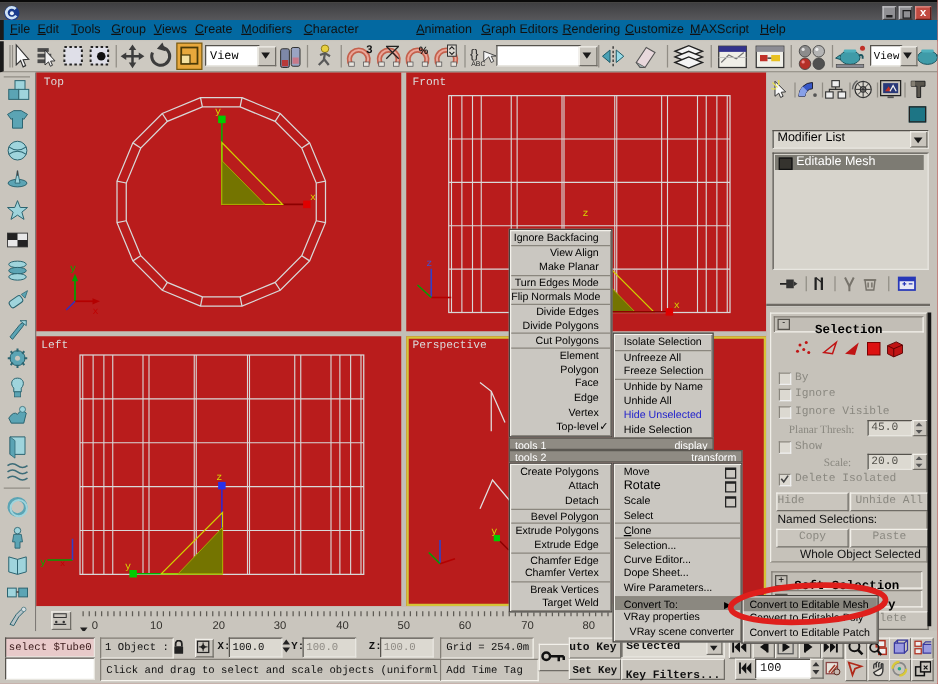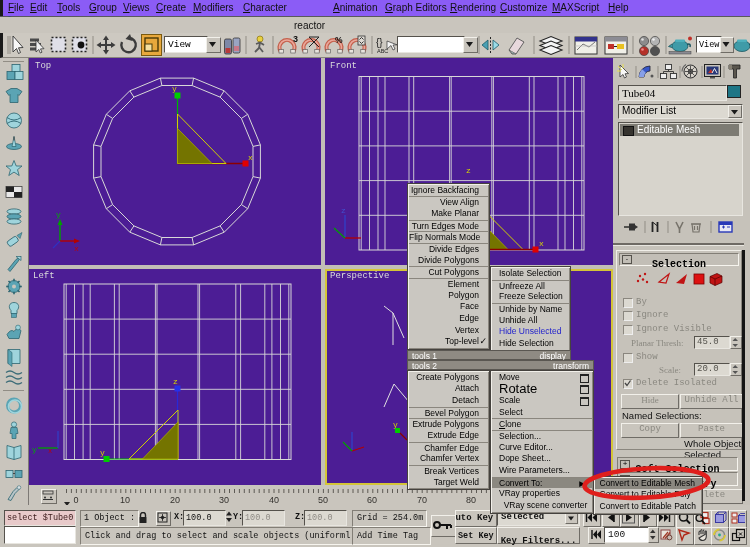--- a/index.html
+++ b/index.html
@@ -16,21 +16,21 @@
       <circle cx="6.5" cy="6.5" r="1.6" fill="#e8f0f8"></circle>
     </svg>
 <div class="abs" style="left:706px;top:3px;width:11px;height:11px;background:#8f8f93;border:1px solid #c6c6ca;border-bottom-color:#3c3c3e;border-right-color:#3c3c3e;box-sizing:border-box;">
       <div class="abs" style="left:2px;top:6px;width:5px;height:2px;background:#1d1d1f;"></div>
     </div>
 <div class="abs" style="left:719px;top:3px;width:11px;height:11px;background:#8f8f93;border:1px solid #c6c6ca;border-bottom-color:#3c3c3e;border-right-color:#3c3c3e;box-sizing:border-box;">
       <div class="abs" style="left:2px;top:2px;width:5px;height:5px;border:1px solid #1d1d1f;"></div>
     </div>
 <div class="abs" style="left:732px;top:3px;width:13px;height:11px;background:#c14b41;border:1px solid #e0908a;border-bottom-color:#5e1d18;border-right-color:#5e1d18;box-sizing:border-box;color:#fff;font-size:9px;font-weight:bold;text-align:center;line-height:9px;">x</div>
 </div>
-<div class="abs" style="left:0;top:0;width:750px;height:16px;background:#8b5cf6;border-left:3px solid #1a1a1a;box-sizing:border-box;">
+<div class="abs" style="left:0;top:16px;width:750px;height:16px;background:#0369a1;border-left:3px solid #1a1a1a;box-sizing:border-box;">
     <span class="abs" style="left:5px;top:2px;font-size:10px;color:#111;"><u>F</u>ile</span>
     <span class="abs" style="left:27px;top:2px;font-size:10px;color:#111;"><u>E</u>dit</span>
     <span class="abs" style="left:54px;top:2px;font-size:10px;color:#111;"><u>T</u>ools</span>
     <span class="abs" style="left:86px;top:2px;font-size:10px;color:#111;"><u>G</u>roup</span>
     <span class="abs" style="left:120px;top:2px;font-size:10px;color:#111;"><u>V</u>iews</span>
     <span class="abs" style="left:153px;top:2px;font-size:10px;color:#111;"><u>C</u>reate</span>
     <span class="abs" style="left:190px;top:2px;font-size:10px;color:#111;"><u>M</u>odifiers</span>
     <span class="abs" style="left:240px;top:2px;font-size:10px;color:#111;"><u>C</u>haracter</span>
     <span class="abs" style="left:291px;top:2px;font-size:10px;color:#111;margin-top:18px;">reactor</span>
     <span class="abs" style="left:330px;top:2px;font-size:10px;color:#111;"><u>A</u>nimation</span>
@@ -278,21 +278,21 @@
         <rect x="-8" y="-4" width="7" height="7" fill="#9fd4dc" stroke="#2c6470" stroke-width="0.8"></rect>
         <rect x="1" y="-4" width="7" height="7" fill="#5ba4b4" stroke="#2c6470" stroke-width="0.8"></rect>
         <path d="M-1,-1 L1,-1" stroke="#444" stroke-width="1.2"></path>
       </g>
       <g transform="translate(14,435.5)">
         <path d="M-6,6 L-1,-2 L3,-6 L6,-7 L5,-4 L1,0 L-3,7 Z" fill="#b8c4c8" stroke="#2c6470" stroke-width="0.8"></path>
         <circle cx="5" cy="-6" r="1.8" fill="#d8e0e4" stroke="#2c6470" stroke-width="0.5"></circle>
       </g>
     </svg>
   </div>
-<div class="abs" style="left:29px;top:57.5px;width:584px;height:427px;background:#4c1d95;">
+<div class="abs" style="left:29px;top:57.5px;width:584px;height:427px;background:#b91c1c;">
     <div class="abs" style="left:291.5px;top:0;width:4px;height:427px;background:#c2beb6;"></div>
     <div class="abs" style="left:0;top:207px;width:584px;height:4px;background:#c2beb6;"></div>
     <div class="abs" style="left:295.5px;top:211px;width:288.5px;height:216px;border:2px solid #d4c438;box-sizing:border-box;"></div>
     <span class="abs mono" style="left:6px;top:3px;font-size:9px;color:#dcdcdc;">Top</span>
     <span class="abs mono" style="left:301px;top:3px;font-size:9px;color:#dcdcdc;">Front</span>
     <span class="abs mono" style="left:4px;top:213px;font-size:9px;color:#dcdcdc;">Left</span>
     <span class="abs mono" style="left:301px;top:213px;font-size:9px;color:#dcdcdc;">Perspective</span>
   </div>
 <svg class="abs" style="left:0;top:0;pointer-events:none;" width="750" height="547" viewBox="0 0 750 547">
     <polygon points="193.6,78.1 224.2,90.8 247.7,114.3 260.4,144.9 260.4,178.1 247.7,208.7 224.2,232.2 193.6,244.9 160.4,244.9 129.8,232.2 106.3,208.7 93.6,178.1 93.6,144.9 106.3,114.3 129.8,90.8 160.4,78.1" fill="none" stroke="#d8d8d8" stroke-width="1"></polygon>
@@ -453,23 +453,20 @@
           <path d="M2,1 L13,1 L13,5 L9.5,5 L9.5,14 L6.5,14 L6.5,5 L2,5 Z" fill="#5a564e" stroke="#222" stroke-width="0.8"></path>
           <path d="M2,1 L5,1 L5,5 L2,5 Z" fill="#847e72"></path>
         </g>
         <line x1="636" y1="8" x2="636" y2="20" stroke="#918d85"></line>
         <line x1="658" y1="8" x2="658" y2="20" stroke="#918d85"></line>
         <line x1="680" y1="8" x2="680" y2="20" stroke="#918d85"></line>
         <line x1="702" y1="8" x2="702" y2="20" stroke="#918d85"></line>
         <line x1="724" y1="8" x2="724" y2="20" stroke="#918d85"></line>
       </g>
     </svg>
-    <div class="abs sunk2" style="left:5px;top:27px;width:107px;height:14px;background:#dbd8d0;">
-      <span style="position:absolute;left:3px;top:1px;font-size:11px;font-family:'Liberation Serif',serif;">Tube04</span>
-    </div>
     <div class="abs" style="left:114px;top:27.5px;width:14px;height:13px;background:#1d7585;border:1px solid #222;box-sizing:border-box;"></div>
     <div class="abs sunk2" style="left:5px;top:46px;width:123px;height:13.5px;background:#dcd9d1;">
       <span style="position:absolute;left:3px;top:0.5px;font-size:10px;">Modifier List</span>
       <div class="btn abs" style="right:0px;top:0px;width:12px;height:11.5px;">
         <svg width="11" height="11">
           <path d="M2,4 L9,4 L5.5,8.5 Z" fill="#1a1a1a"></path>
         </svg>
       </div>
     </div>
     <div class="abs sunk2" style="left:5px;top:64.5px;width:123px;height:92px;background:#d7d4cc;">
@@ -559,26 +556,26 @@
           <path d="M1.5,7 L7,7 L4.2,10 Z" fill="#555"></path>
         </svg>
       </div>
       <div class="abs" style="left:6px;top:128px;width:8px;height:8px;background:#dcd9d1;border:1px solid #8a867e;border-bottom-color:#eee;border-right-color:#eee;">
         <svg width="8" height="8">
           <path d="M1,3 L3,5.5 L6.5,0.5" stroke="#444" stroke-width="1.3" fill="none"></path>
         </svg>
       </div>
       <span class="abs mono" style="left:19px;top:127px;font-size:9px;color:#8a8880;">Delete Isolated</span>
     </div>
-    <div class="abs btn" style="left:8px;top:336px;width:56px;height:13px;text-align:center;font-family:Liberation Serif, serif;font-size:9px;color:#8a8880;line-height:11.5px;">Hide</div>
+    <div class="abs btn" style="left:8px;top:336px;width:56px;height:13px;font-family:Liberation Mono, monospace;font-size:9px;color:#8a8880;line-height:11.5px;">Hide</div>
     <div class="abs btn" style="left:67px;top:336px;width:61px;height:13px;text-align:center;font-family:Liberation Mono,monospace;font-size:9px;color:#8a8880;line-height:11.5px;">Unhide All</div>
     <span class="abs" style="left:9px;top:352px;font-size:9.5px;color:#111;">Named Selections:</span>
     <div class="abs btn" style="left:8px;top:365px;width:56px;height:13px;text-align:center;font-family:Liberation Mono,monospace;font-size:9px;color:#8a8880;line-height:11.5px;">Copy</div>
     <div class="abs btn" style="left:67px;top:365px;width:61px;height:13px;text-align:center;font-family:Liberation Mono,monospace;font-size:9px;color:#8a8880;line-height:11.5px;">Paste</div>
-    <span class="abs" style="left:27px;top:380px;font-size:9.5px;color:#111;margin-left:44px;">Whole Object Selected</span>
+    <span class="abs" style="left:27px;top:380px;font-size:9.5px;color:#111;">Whole Object Selected</span>
     <div class="abs sunk" style="left:4px;top:399.5px;width:119px;height:12px;background:#c2beb6;text-align:center;"><span class="mono" style="font-size:10px;font-weight:bold;position:relative;top:-0.5px;">Soft Selection</span><div class="abs" style="left:2px;top:2px;width:8px;height:7px;border:1px solid #55524c;font-size:8px;line-height:6px;text-align:center;">+</div></div>
     <div class="abs sunk" style="left:4px;top:414.5px;width:119px;height:12px;background:#c2beb6;text-align:center;"><span class="mono" style="font-size:10px;font-weight:bold;position:relative;top:-0.5px;">Edit Geometry</span><div class="abs" style="left:2px;top:2px;width:8px;height:7px;border:1px solid #55524c;font-size:8px;line-height:6px;text-align:center;">+</div></div>
     <div class="abs btn" style="left:62px;top:431px;width:66px;height:13px;text-align:center;font-family:Liberation Mono,monospace;font-size:9px;color:#8a8880;line-height:11.5px;">Delete</div>
     <div class="abs" style="left:128.5px;top:192px;width:3.5px;height:251px;background:#141414;"></div>
   </div>
 <div class="abs" style="left:29px;top:485px;width:584px;height:20px;background:#c9c5bd;">
     <div class="abs btn" style="left:12px;top:4px;width:14px;height:13px;">
       <svg width="12" height="11" viewBox="0 0 12 11">
         <rect x="1" y="1" width="10" height="3" fill="none" stroke="#333" stroke-width="0.8"></rect>
         <circle cx="3" cy="7.5" r="1" fill="#333"></circle>
@@ -929,21 +926,21 @@
     <div style="position:relative;height:11.7px;border-top:1px solid #8a867e;padding-right:9px;text-align:right;box-sizing:border-box;font-size:8.5px;line-height:11.7px;white-space:nowrap;color:#000;">Bevel Polygon</div>
     <div style="position:relative;height:11.7px;border-top:1px solid #8a867e;padding-right:9px;text-align:right;box-sizing:border-box;font-size:8.5px;line-height:11.7px;white-space:nowrap;color:#000;">Extrude Polygons</div>
     <div style="position:relative;height:11.7px;padding-right:9px;text-align:right;box-sizing:border-box;font-size:8.5px;line-height:11.7px;white-space:nowrap;color:#000;">Extrude Edge</div>
     <div style="position:relative;height:11.7px;border-top:1px solid #8a867e;padding-right:9px;text-align:right;box-sizing:border-box;font-size:8.5px;line-height:11.7px;white-space:nowrap;color:#000;">Chamfer Edge</div>
     <div style="position:relative;height:11.7px;padding-right:9px;text-align:right;box-sizing:border-box;font-size:8.5px;line-height:11.7px;white-space:nowrap;color:#000;">Chamfer Vertex</div>
     <div style="position:relative;height:11.7px;border-top:1px solid #8a867e;padding-right:9px;text-align:right;box-sizing:border-box;font-size:8.5px;line-height:11.7px;white-space:nowrap;color:#000;">Break Vertices</div>
     <div style="position:relative;height:11.7px;padding-right:9px;text-align:right;box-sizing:border-box;font-size:8.5px;line-height:11.7px;white-space:nowrap;color:#000;">Target Weld</div>
   </div>
 <div class="abs" style="left:490px;top:369.5px;width:104px;background:#cac7c1;border:1px solid #45423e;box-shadow:inset 1px 1px 0 #f2f0ea, inset -1px -1px 0 #8a867e;box-sizing:border-box;padding:1px;">
     <div style="position:relative;height:11.7px;padding-left:7px;text-align:left;box-sizing:border-box;font-size:8.5px;line-height:11.7px;white-space:nowrap;color:#000;">Move<span style="position:absolute;right:3px;top:2.2px;width:7px;height:6px;border:1px solid #222;border-top:2px solid #222;"></span></div>
-    <div style="position:relative;height:11.7px;padding-left:7px;text-align:left;box-sizing:border-box;font-size:13px;line-height:11.7px;white-space:nowrap;color:#000;">Rotate<span style="position:absolute;right:3px;top:2.2px;width:7px;height:6px;border:1px solid #222;border-top:2px solid #222;"></span></div>
+    <div style="position:relative;height:11.7px;padding-left:7px;text-align:left;box-sizing:border-box;font-size:10px;line-height:11.7px;white-space:nowrap;color:#000;">Rotate<span style="position:absolute;right:3px;top:2.2px;width:7px;height:6px;border:1px solid #222;border-top:2px solid #222;"></span></div>
     <div style="position:relative;height:11.7px;padding-left:7px;text-align:left;box-sizing:border-box;font-size:8.5px;line-height:11.7px;white-space:nowrap;color:#000;">Scale<span style="position:absolute;right:3px;top:2.2px;width:7px;height:6px;border:1px solid #222;border-top:2px solid #222;"></span></div>
     <div style="position:relative;height:11.7px;padding-left:7px;text-align:left;box-sizing:border-box;font-size:8.5px;line-height:11.7px;white-space:nowrap;color:#000;">Select</div>
     <div style="position:relative;height:11.7px;border-top:1px solid #8a867e;padding-left:7px;text-align:left;box-sizing:border-box;font-size:8.5px;line-height:11.7px;white-space:nowrap;color:#000;"><u>C</u>lone</div>
     <div style="position:relative;height:11.7px;border-top:1px solid #8a867e;padding-left:7px;text-align:left;box-sizing:border-box;font-size:8.5px;line-height:11.7px;white-space:nowrap;color:#000;">Selection...</div>
     <div style="position:relative;height:11.7px;padding-left:7px;text-align:left;box-sizing:border-box;font-size:8.5px;line-height:11.7px;white-space:nowrap;color:#000;">Curve Editor...</div>
     <div style="position:relative;height:11.7px;padding-left:7px;text-align:left;box-sizing:border-box;font-size:8.5px;line-height:11.7px;white-space:nowrap;color:#000;">Dope Sheet...</div>
     <div style="position:relative;height:11.7px;padding-left:7px;text-align:left;box-sizing:border-box;font-size:8.5px;line-height:11.7px;white-space:nowrap;color:#000;">Wire Parameters...</div>
     <div style="position:relative;height:11.7px;border-top:1px solid #8a867e;background:#8b8880;padding-left:7px;text-align:left;box-sizing:border-box;font-size:8.5px;line-height:11.7px;white-space:nowrap;color:#000;">Convert To:<span style="position:absolute;right:7px;top:0;font-size:7.5px;">▶</span></div>
     <div style="position:relative;height:11.7px;padding-left:7px;text-align:left;box-sizing:border-box;font-size:8.5px;line-height:11.7px;white-space:nowrap;color:#000;">VRay properties</div>
     <div style="position:relative;height:11.7px;padding-left:7px;text-align:center;box-sizing:border-box;font-size:8.5px;line-height:11.7px;white-space:nowrap;color:#000;">VRay scene converter</div>

